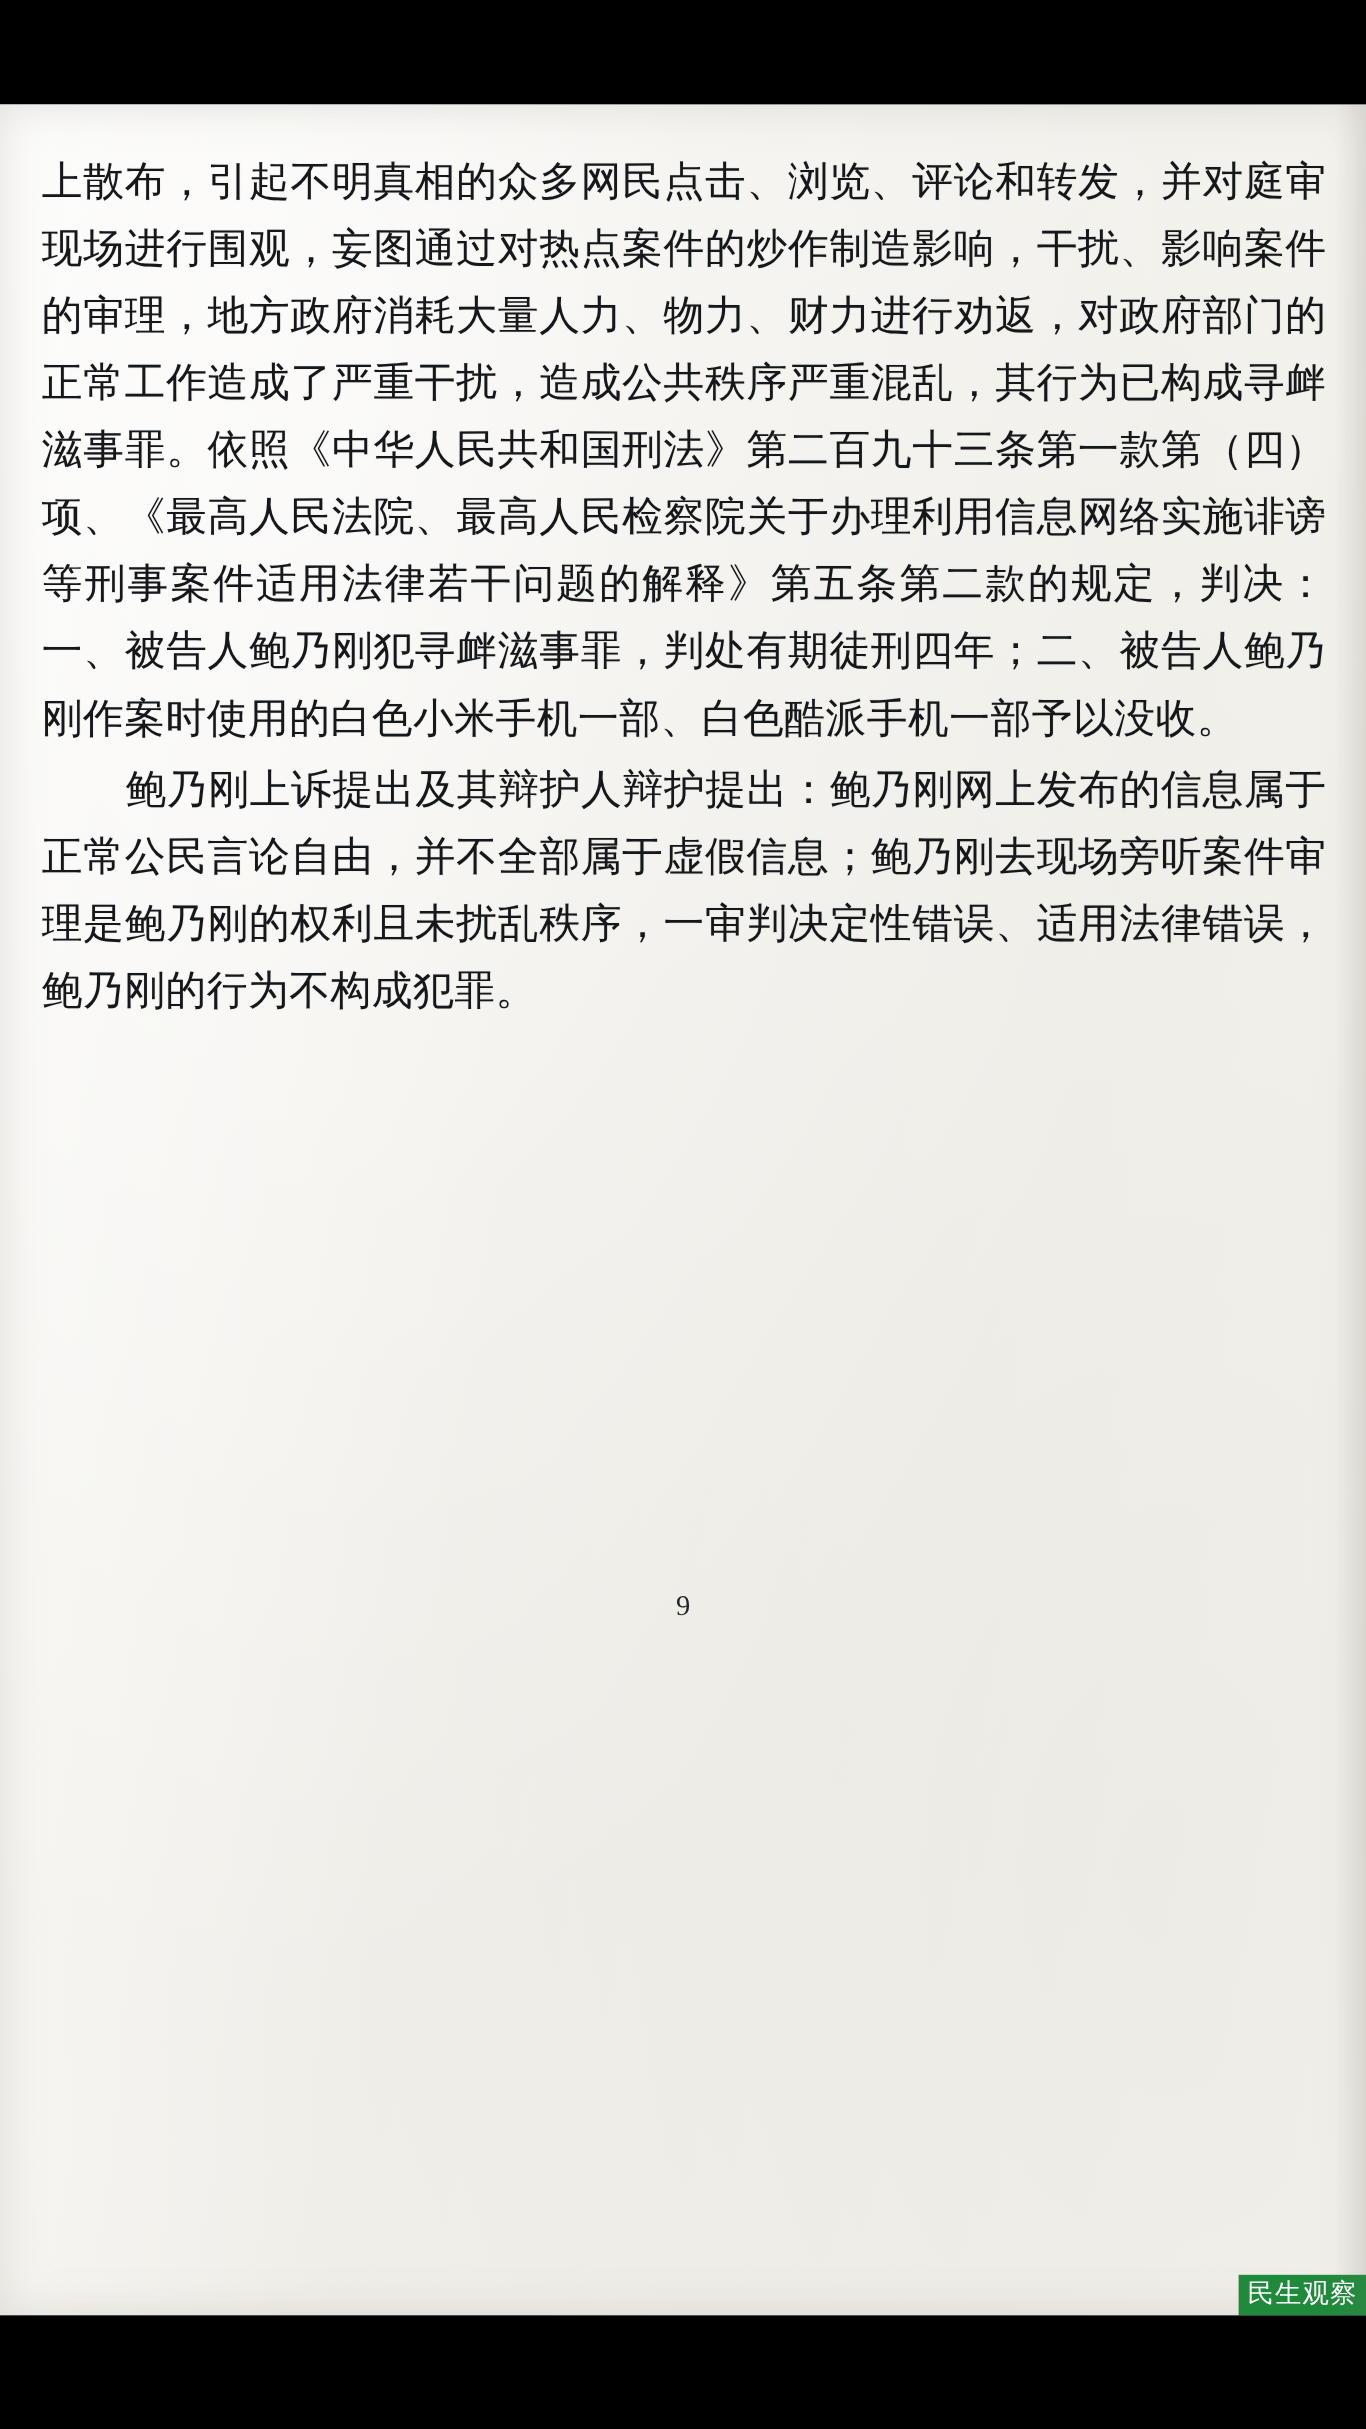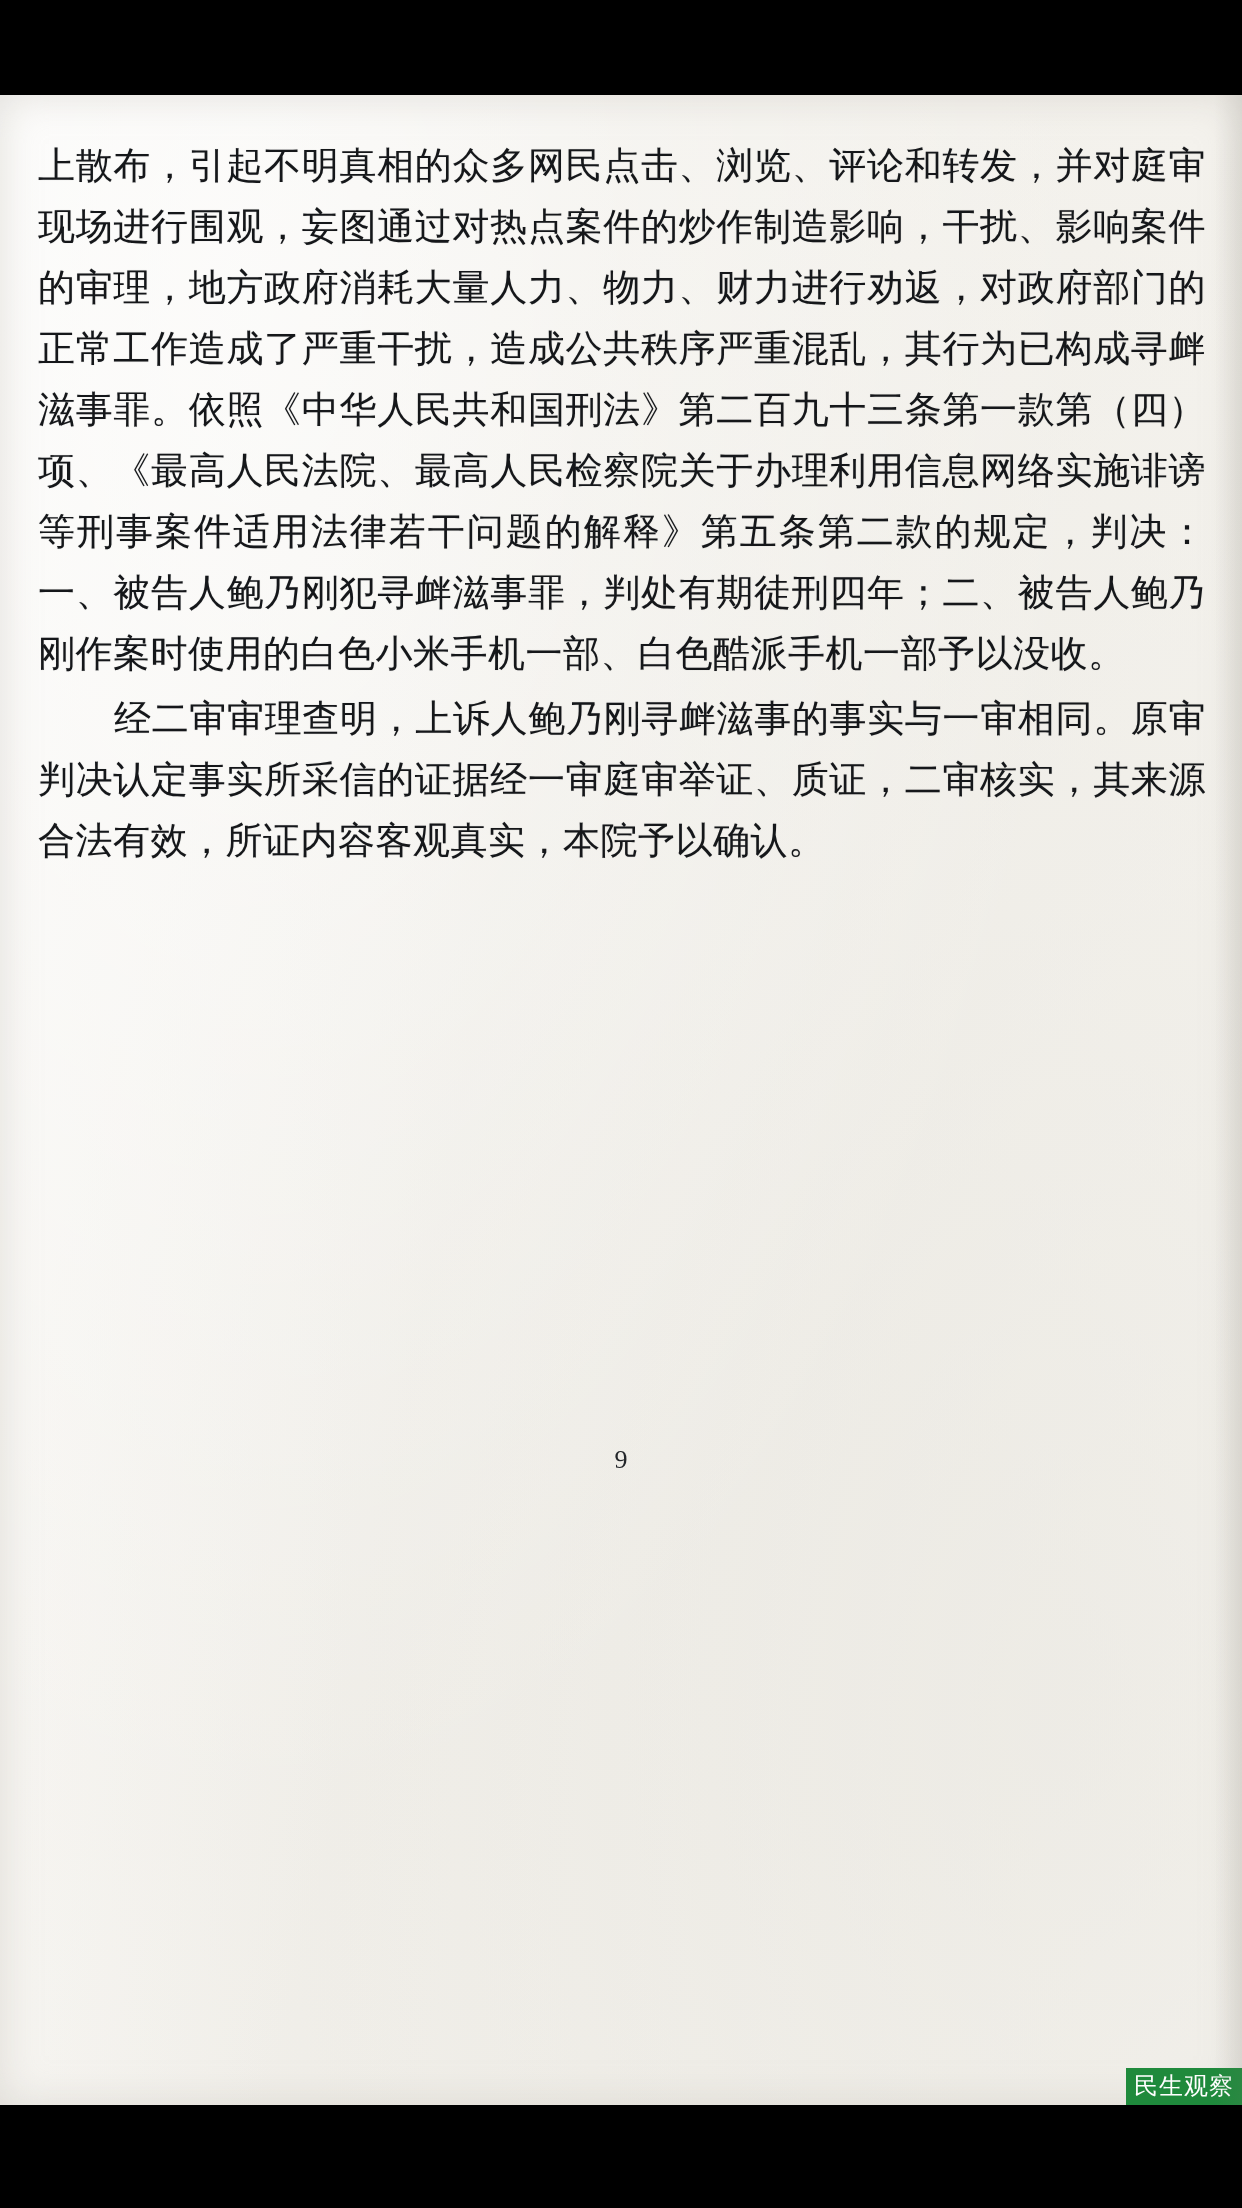--- a/index.html
+++ b/index.html
@@ -106,21 +106,21 @@
 <body>
 
 <div class="page-wrap">
 
   <div class="top-band"></div>
 
   <div class="scan">
 
     <div class="text-col">
       <p class="body-line">上散布，引起不明真相的众多网民点击、浏览、评论和转发，并对庭审现场进行围观，妄图通过对热点案件的炒作制造影响，干扰、影响案件的审理，地方政府消耗大量人力、物力、财力进行劝返，对政府部门的正常工作造成了严重干扰，造成公共秩序严重混乱，其行为已构成寻衅滋事罪。依照《中华人民共和国刑法》第二百九十三条第一款第（四）项、《最高人民法院、最高人民检察院关于办理利用信息网络实施诽谤等刑事案件适用法律若干问题的解释》第五条第二款的规定，判决：一、被告人鲍乃刚犯寻衅滋事罪，判处有期徒刑四年；二、被告人鲍乃刚作案时使用的白色小米手机一部、白色酷派手机一部予以没收。</p>
-      <p class="body-line indent para-gap">经二审审理查明，上诉人鲍乃刚寻衅滋事的事实与一审相同。原审判决认定事实所采信的证据经一审庭审举证、质证，二审核实，其来源合法有效，所证内容客观真实，本院予以确认。</p>
+      <p class="body-line indent para-gap">鲍乃刚上诉提出及其辩护人辩护提出：鲍乃刚网上发布的信息属于正常公民言论自由，并不全部属于虚假信息；鲍乃刚去现场旁听案件审理是鲍乃刚的权利且未扰乱秩序，一审判决定性错误、适用法律错误，鲍乃刚的行为不构成犯罪。</p>
     </div>
 
     <div class="page-number">9</div>
 
     <div class="watermark">民生观察</div>
   </div>
 
   <div class="bottom-band"></div>
 </div>
 

